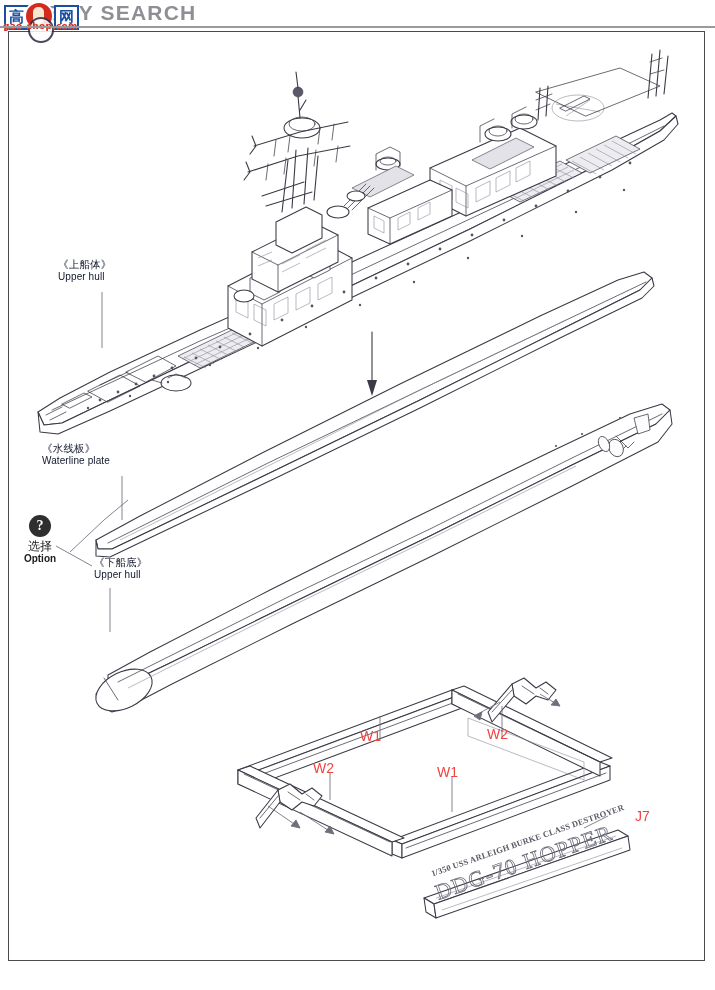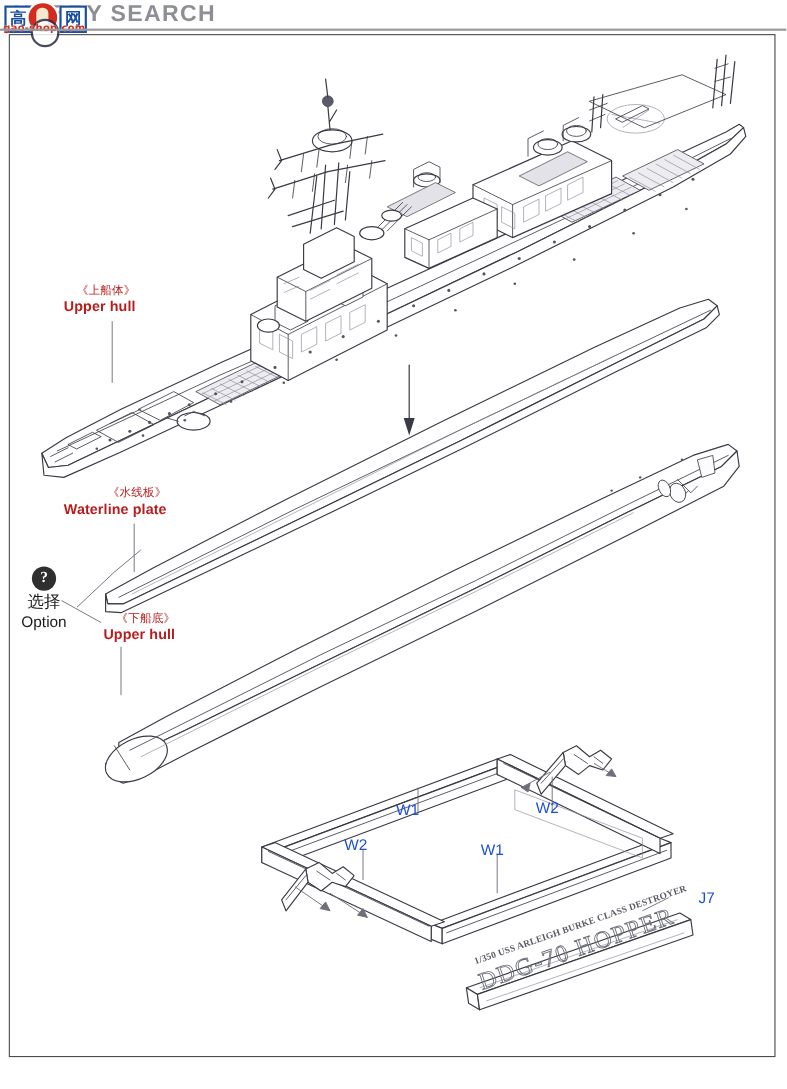--- a/index.html
+++ b/index.html
@@ -110,38 +110,37 @@
     position: absolute;
     left: 0; top: 0;
     width: 715px; height: 990px;
     z-index: 10;
   }
 
   
   .callout {
     position: absolute;
     z-index: 30;
-    text-align: right;
+    text-align: left;
     line-height: 1.25;
     white-space: nowrap;
-    color: #b91c1c;
+    color: #0f172a;
   }
   .callout .cn {
     font-family: "DejaVu Sans", sans-serif;
     font-size: 10.5px;
     letter-spacing: .2px;
   }
   .callout .en {
-    font-size: 13px;
+    font-size: 10px;
     letter-spacing: .1px;
-    font-weight: bold;
   }
 
   #callout-upper-hull { left: 58px; top: 258px; }
-  #callout-waterline  { left: 58px; top: 442px; }
+  #callout-waterline  { left: 42px; top: 442px; }
   #callout-lower-hull { left: 74px; top: 556px; margin-left: 20px; }
 
   
   #option-badge {
     position: absolute;
     left: 12px; top: 515px;
     width: 56px;
     z-index: 30;
     text-align: center;
     line-height: 1.2;
@@ -153,30 +152,30 @@
     background: #2f2f2f;
     color: #ffffff;
     font-size: 14px;
     font-weight: 700;
     line-height: 22px;
     text-align: center;
     font-family: "Liberation Serif", serif;
   }
   #option-badge .cn {
     font-family: Liberation Serif, serif;
-    font-size: 15px;
-  }
-  #option-badge .en { font-size: 14px; }
+    font-size: 12px;
+  }
+  #option-badge .en { font-size: 10px; font-weight: bold; }
 
   
   .part-id {
     position: absolute;
     z-index: 30;
     font-size: 14px;
-    color: #1d4ed8;
+    color: #ef4444;
     white-space: nowrap;
   }
   #part-w1-a { left: 360px; top: 728px; }
   #part-w2-a { left: 487px; top: 726px; }
   #part-w2-b { left: 313px; top: 760px; }
   #part-w1-b { left: 437px; top: 764px; }
   #part-j7   { left: 635px; top: 808px; }
 </style>
 </head>
 <body>

